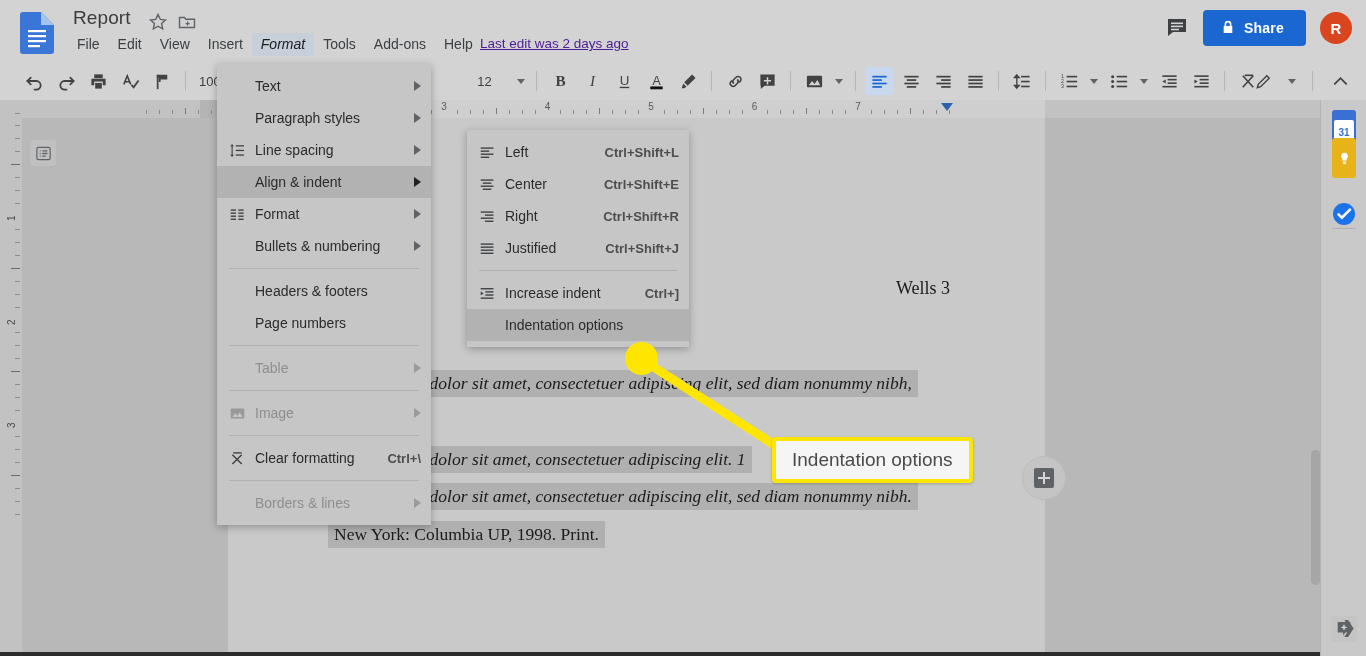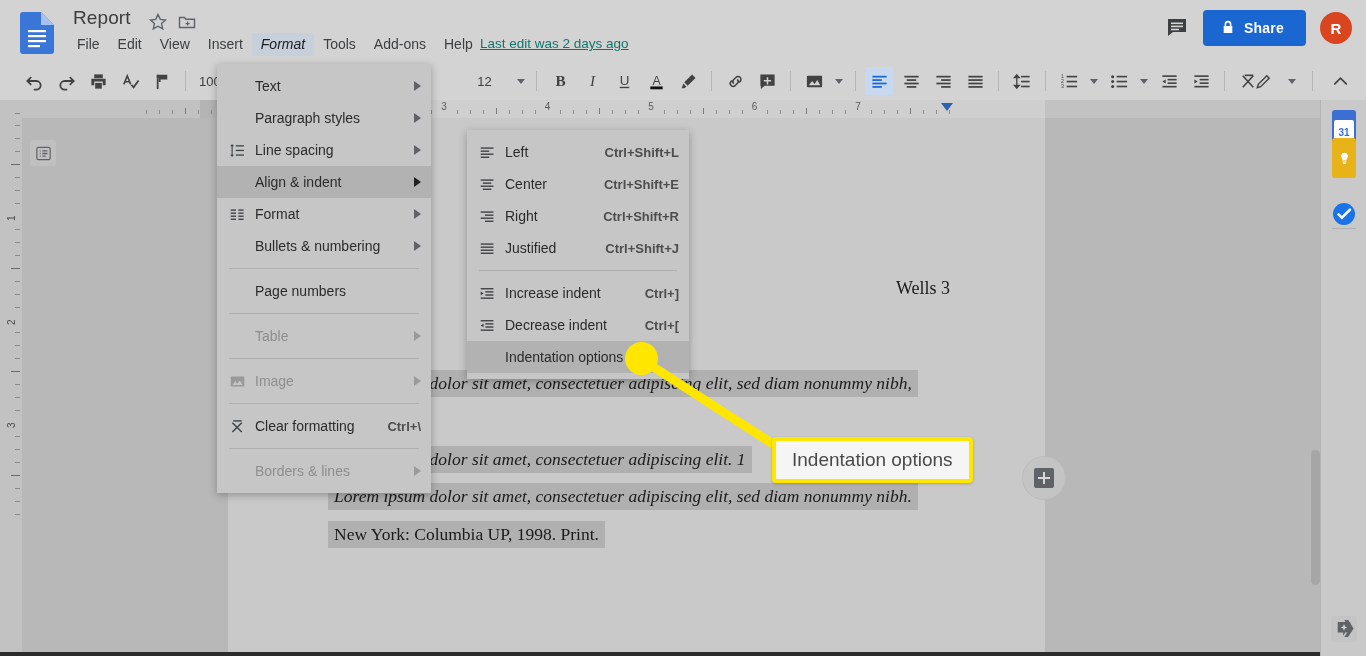--- a/index.html
+++ b/index.html
@@ -44,21 +44,21 @@
     display: flex; align-items: center; gap: 0px;
     font-size: 14px; color: #3c4043;
   }
   .menu-item {
     padding: 3px 9px; border-radius: 2px; white-space: nowrap;
     line-height: 17px;
   }
   .menu-item.active { background: #c6cfda; color: #202124; font-style: italic; }
   .lastedit {
     position: absolute; left: 480px; top: 36px;
-    font-size: 13.5px; color: #0f766e; text-decoration: underline;
+    font-size: 13.5px; color: #4c1d95; text-decoration: underline;
     white-space: nowrap;
   }
 
   .hdr-right {
     position: absolute; right: 14px; top: 10px;
     display: flex; align-items: center; gap: 14px;
   }
   .comment-btn { width: 24px; height: 24px; color: #3c4043; }
   .share-btn {
     display: flex; align-items: center; gap: 8px;
@@ -776,20 +776,24 @@
     <div class="mi">
       <span class="mi-ic"></span>
       <span class="mi-lbl">Bullets &amp; numbering</span>
       <span class="mi-arr"></span>
     </div>
 
     <div class="m-sep"></div>
 
     <div class="mi">
       <span class="mi-ic"></span>
+      <span class="mi-lbl">Headers &amp; footers</span>
+    </div>
+    <div class="mi">
+      <span class="mi-ic"></span>
       <span class="mi-lbl">Page numbers</span>
     </div>
 
     <div class="m-sep"></div>
 
     <div class="mi disabled">
       <span class="mi-ic"></span>
       <span class="mi-lbl">Table</span>
       <span class="mi-arr"></span>
     </div>
@@ -887,33 +891,20 @@
           <rect x="2" y="3.6" width="15" height="1.6"></rect>
             <rect x="7.5" y="7.3" width="9.5" height="1.6"></rect>
           <rect x="7.5" y="11" width="9.5" height="1.6"></rect>
             <rect x="2" y="14.7" width="15" height="1.6"></rect>
           <path d="M2 7.6L5.4 9.9 2 12.2z"></path>
         </svg>
       </span>
       <span class="mi-lbl">Increase indent</span>
       <span class="mi-acc">Ctrl+]</span>
     </div>
-    <div class="mi">
-      <span class="mi-ic">
-        <svg viewBox="0 0 20 20" width="17" height="17" fill="currentColor">
-          <rect x="2" y="3.6" width="15" height="1.6"></rect>
-            <rect x="7.5" y="7.3" width="9.5" height="1.6"></rect>
-          <rect x="7.5" y="11" width="9.5" height="1.6"></rect>
-            <rect x="2" y="14.7" width="15" height="1.6"></rect>
-          <path d="M5.4 7.6L2 9.9l3.4 2.3z"></path>
-        </svg>
-      </span>
-      <span class="mi-lbl">Decrease indent</span>
-      <span class="mi-acc">Ctrl+[</span>
-    </div>
     <div class="mi hover">
       <span class="mi-ic"></span>
       <span class="mi-lbl">Indentation options</span>
     </div>
   </div>
 
   <svg class="callout-line" width="1366" height="656">
     <line x1="641" y1="359" x2="790" y2="455" stroke="#ffe600" stroke-width="9"></line>
   </svg>
   <div class="callout-dot"></div>

